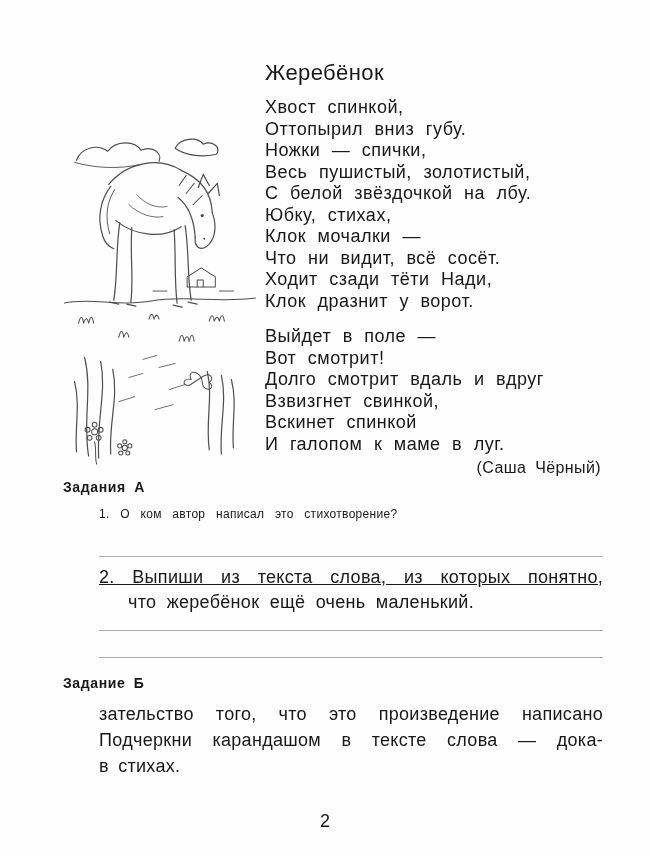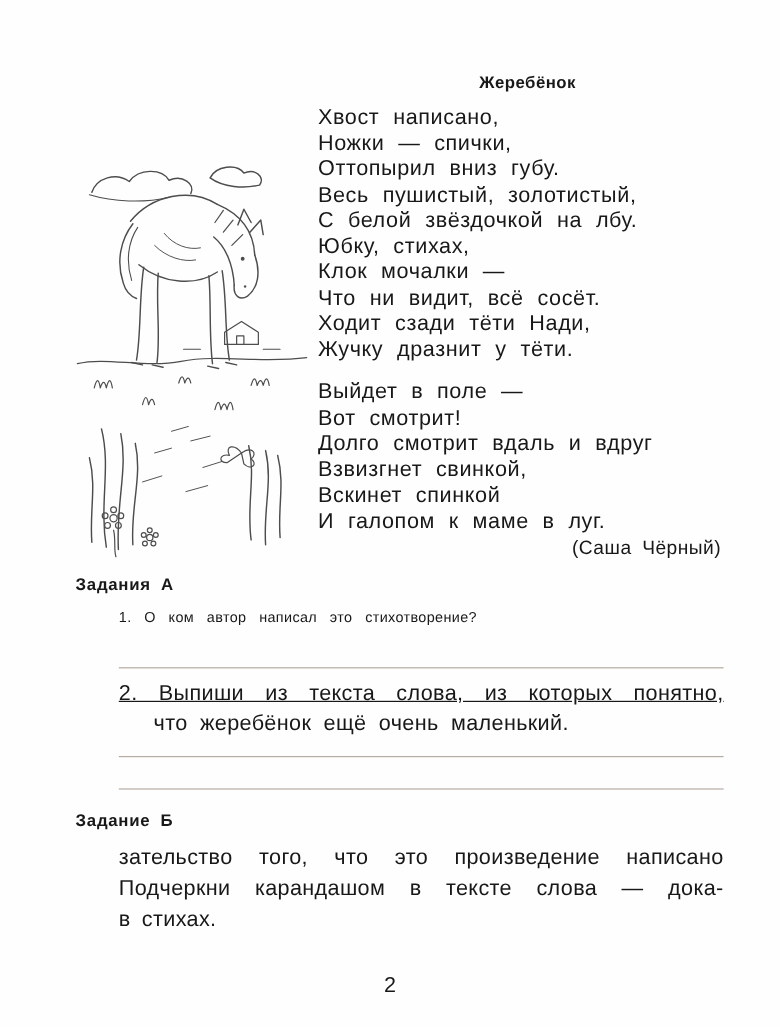--- a/index.html
+++ b/index.html
@@ -10,21 +10,21 @@
     color:#181818;
   }
 
   
   .illustration { position:absolute; left:58px; top:108px; width:204px; height:360px; }
   .illustration svg { width:100%; height:100%; }
 
   
   .poem { position:absolute; left:265px; top:60px; width:338px; }
   .poem-title {
-    width:215px; text-align:right; font-weight:bold; font-size:14px;
+    width:215px; text-align:left; font-weight:normal; font-size:22px;
     letter-spacing:0.4px; margin:0 0 11px 0;
   }
   .pline {
     font-size:18px; line-height:21.5px; letter-spacing:0.5px; word-spacing:6px;
     white-space:nowrap;
   }
   .stanza-gap { height:14px; }
   .poem-author {
     margin-top:4px; text-align:right; font-size:16px; letter-spacing:0.4px;
     word-spacing:4px; padding-right:2px;
@@ -143,30 +143,30 @@
         <path d="M142,268 c8,-6 14,0 8,5 c6,4 0,10 -6,4 z" stroke-width="1"></path>
 
         <path d="M84,250 l14,-4 M100,258 l16,-4 M70,268 l14,-4 M110,280 l16,-5 M60,292 l16,-5 M96,300 l18,-5" stroke-width="0.8"></path>
       </g>
     </svg>
   </div>
 
   <div class="poem">
     <div class="poem-title">Жеребёнок</div>
 
-    <div class="pline">Хвост написано,</div>
+    <div class="pline">Хвост спинкой,</div>
+    <div class="pline">Оттопырил вниз губу.</div>
     <div class="pline">Ножки — спички,</div>
-    <div class="pline">Оттопырил вниз губу.</div>
     <div class="pline">Весь пушистый, золотистый,</div>
     <div class="pline">С белой звёздочкой на лбу.</div>
     <div class="pline">Юбку, стихах,</div>
     <div class="pline">Клок мочалки —</div>
     <div class="pline">Что ни видит, всё сосёт.</div>
     <div class="pline">Ходит сзади тёти Нади,</div>
-    <div class="pline">Жучку дразнит у тёти.</div>
+    <div class="pline">Клок дразнит у ворот.</div>
 
     <div class="stanza-gap"></div>
 
     <div class="pline">Выйдет в поле —</div>
     <div class="pline">Вот смотрит!</div>
     <div class="pline">Долго смотрит вдаль и вдруг</div>
     <div class="pline">Взвизгнет свинкой,</div>
     <div class="pline">Вскинет спинкой</div>
     <div class="pline">И галопом к маме в луг.</div>
 

